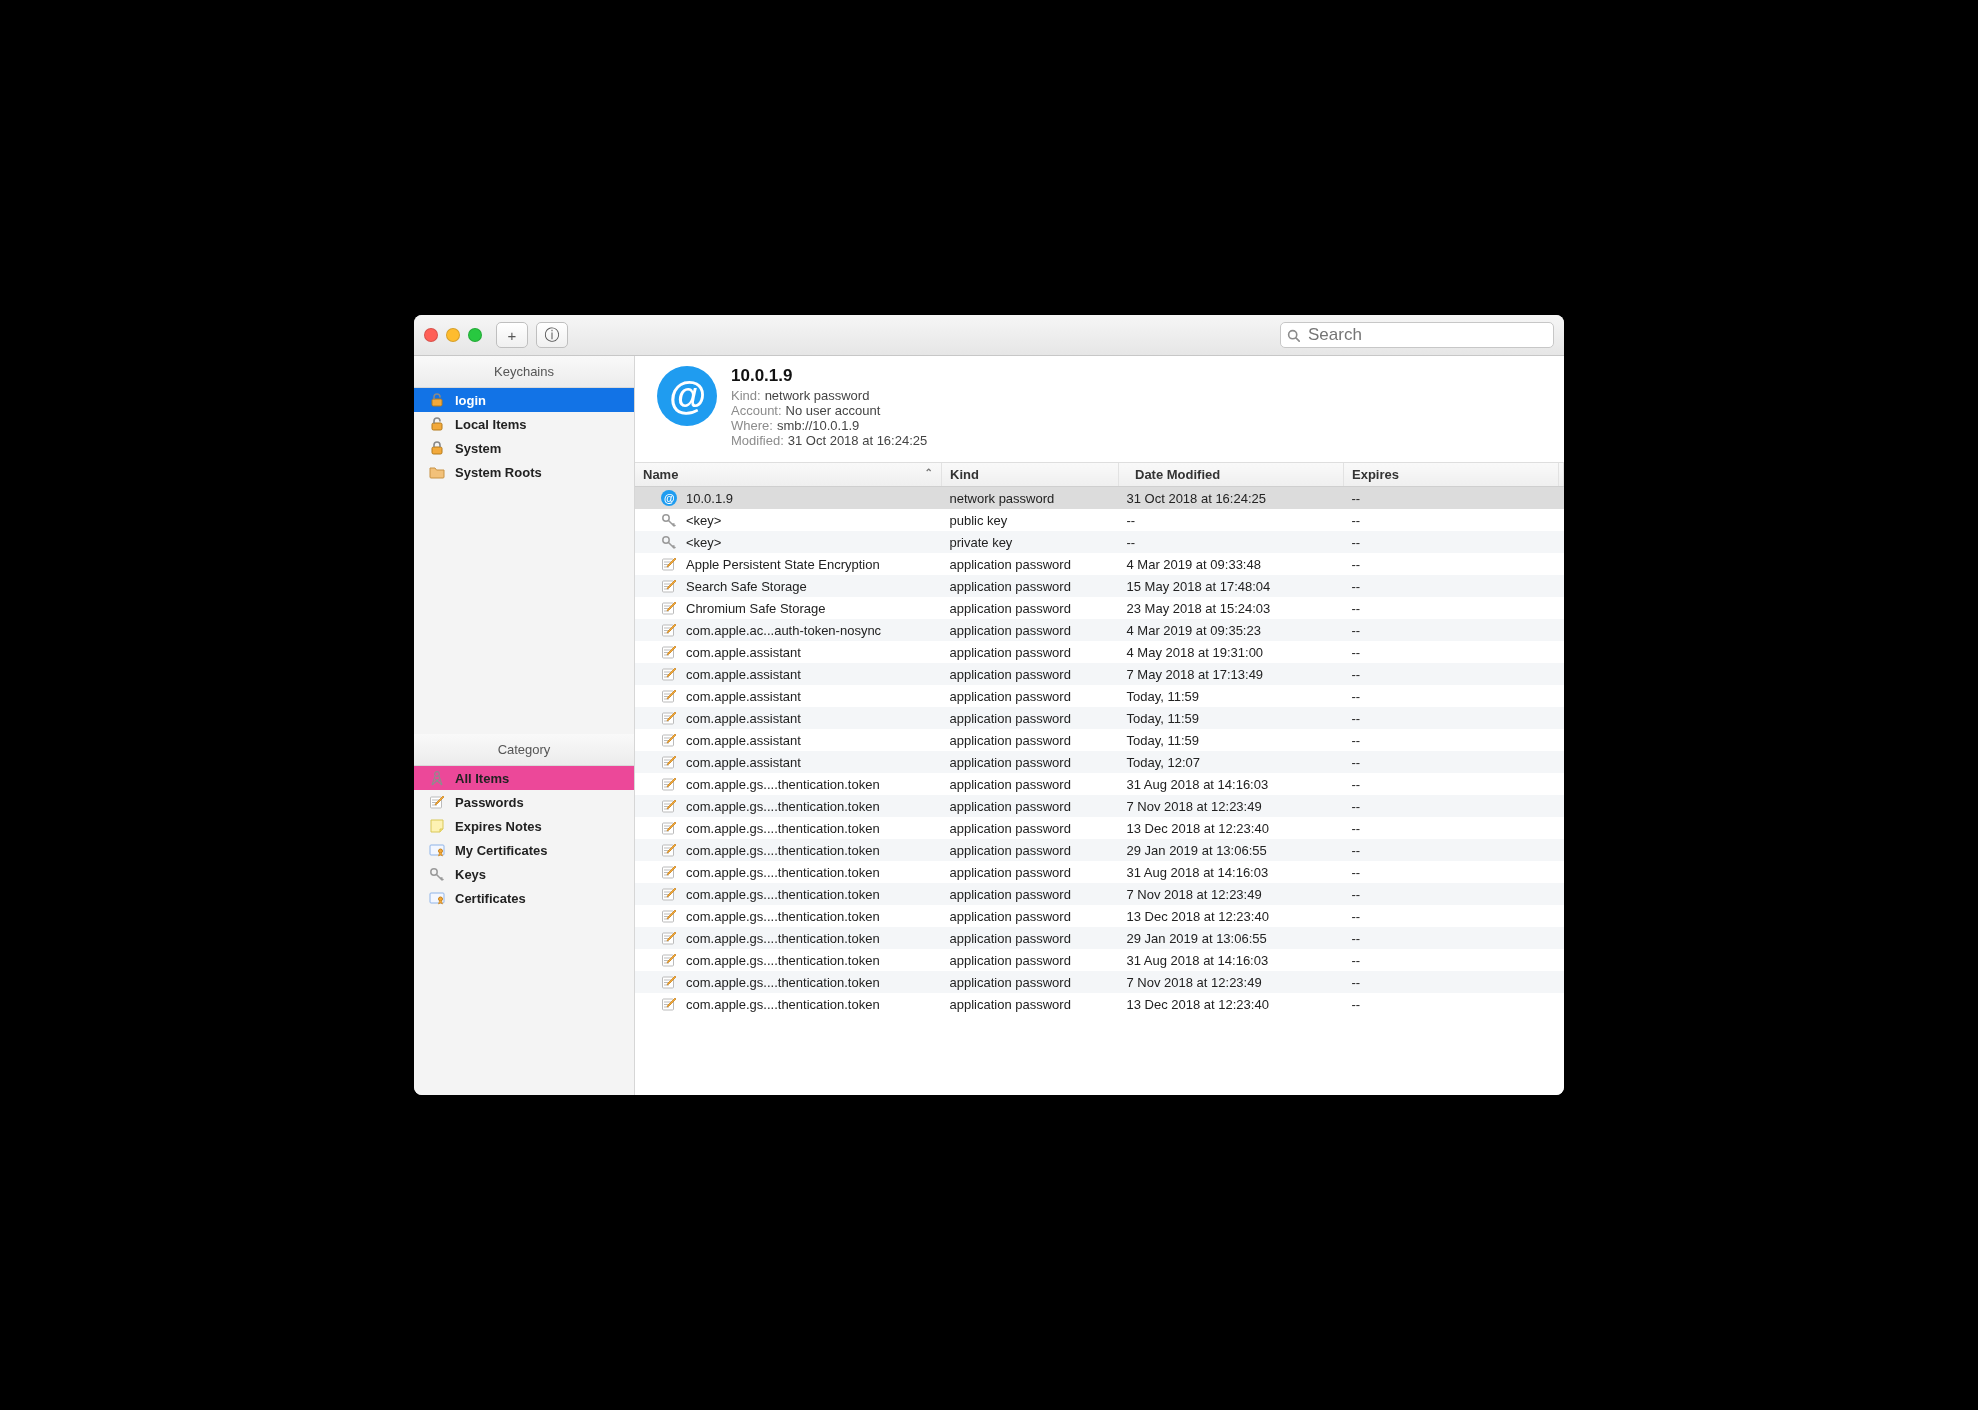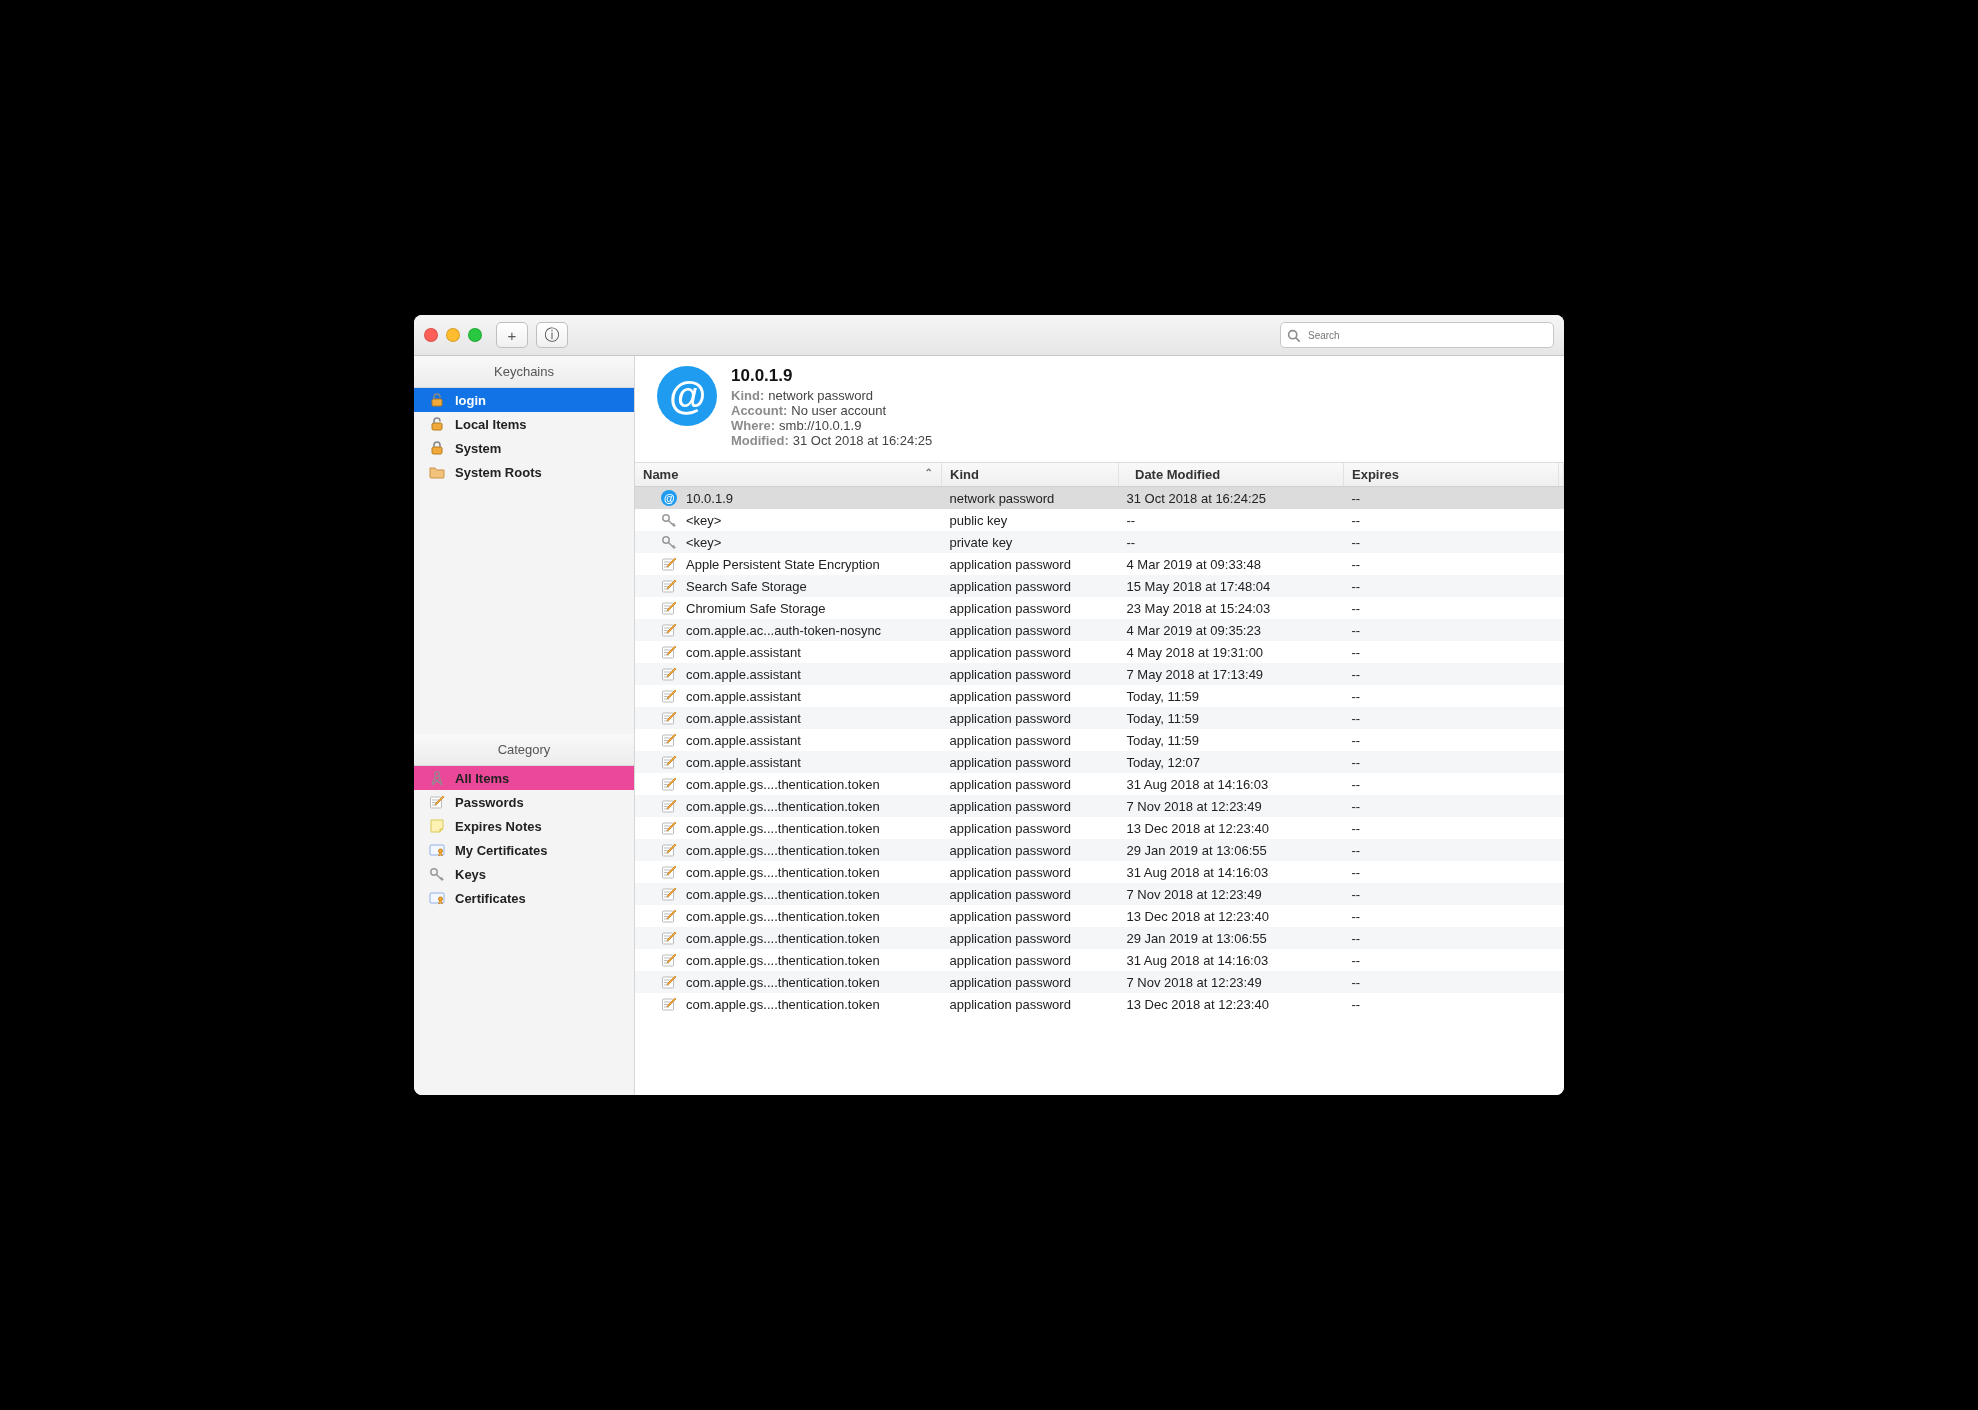--- a/index.html
+++ b/index.html
@@ -46,21 +46,21 @@
     display:flex;align-items:center;justify-content:center;
     color:#555;font-size:15px;
   }
   .titlebar .spacer{flex:1}
   .search{
     width:260px;height:24px;
     background:#fff;border:1px solid #c7c7c7;border-radius:5px;
     display:flex;align-items:center;padding:0 6px;gap:6px;
   }
   .search input{
-    border:0;outline:0;flex:1;font-size:10px;background:transparent;
+    border:0;outline:0;flex:1;font-size:17px;background:transparent;
   }
   .search svg{flex:0 0 auto}
   
   .body{flex:1;display:flex;min-height:0}
   .sidebar{
     width:220px;
     background:#f4f4f4;
     border-right:1px solid #d6d6d6;
     display:flex;flex-direction:column;
     overflow:hidden;
@@ -93,21 +93,21 @@
   }
   .big-at{
     width:60px;height:60px;border-radius:50%;
     background:#1f9cf0;
     display:flex;align-items:center;justify-content:center;
     color:#fff;font-size:38px;font-style:italic;font-weight:600;
   }
   .detail-lines{display:flex;flex-direction:column;gap:2px}
   .detail-title{font-size:17px;font-weight:700;color:#111}
   .detail-row{color:#444;font-size:13px}
-  .detail-row .k{color:#8c8c8c;font-weight:700;margin-right:4px}
+  .detail-row .k{color:#8c8c8c;font-weight:400;margin-right:4px}
   
   .table-wrap{flex:1;overflow:auto;min-height:0}
   table{border-collapse:collapse;width:100%;table-layout:fixed}
   thead th{
     position:sticky;top:0;
     background:linear-gradient(#f9f9f9,#efefef);
     border-bottom:1px solid #cfcfcf;
     border-right:1px solid #e2e2e2;
     text-align:left;font-weight:700;color:#333;
     padding:4px 8px;font-size:13px;

